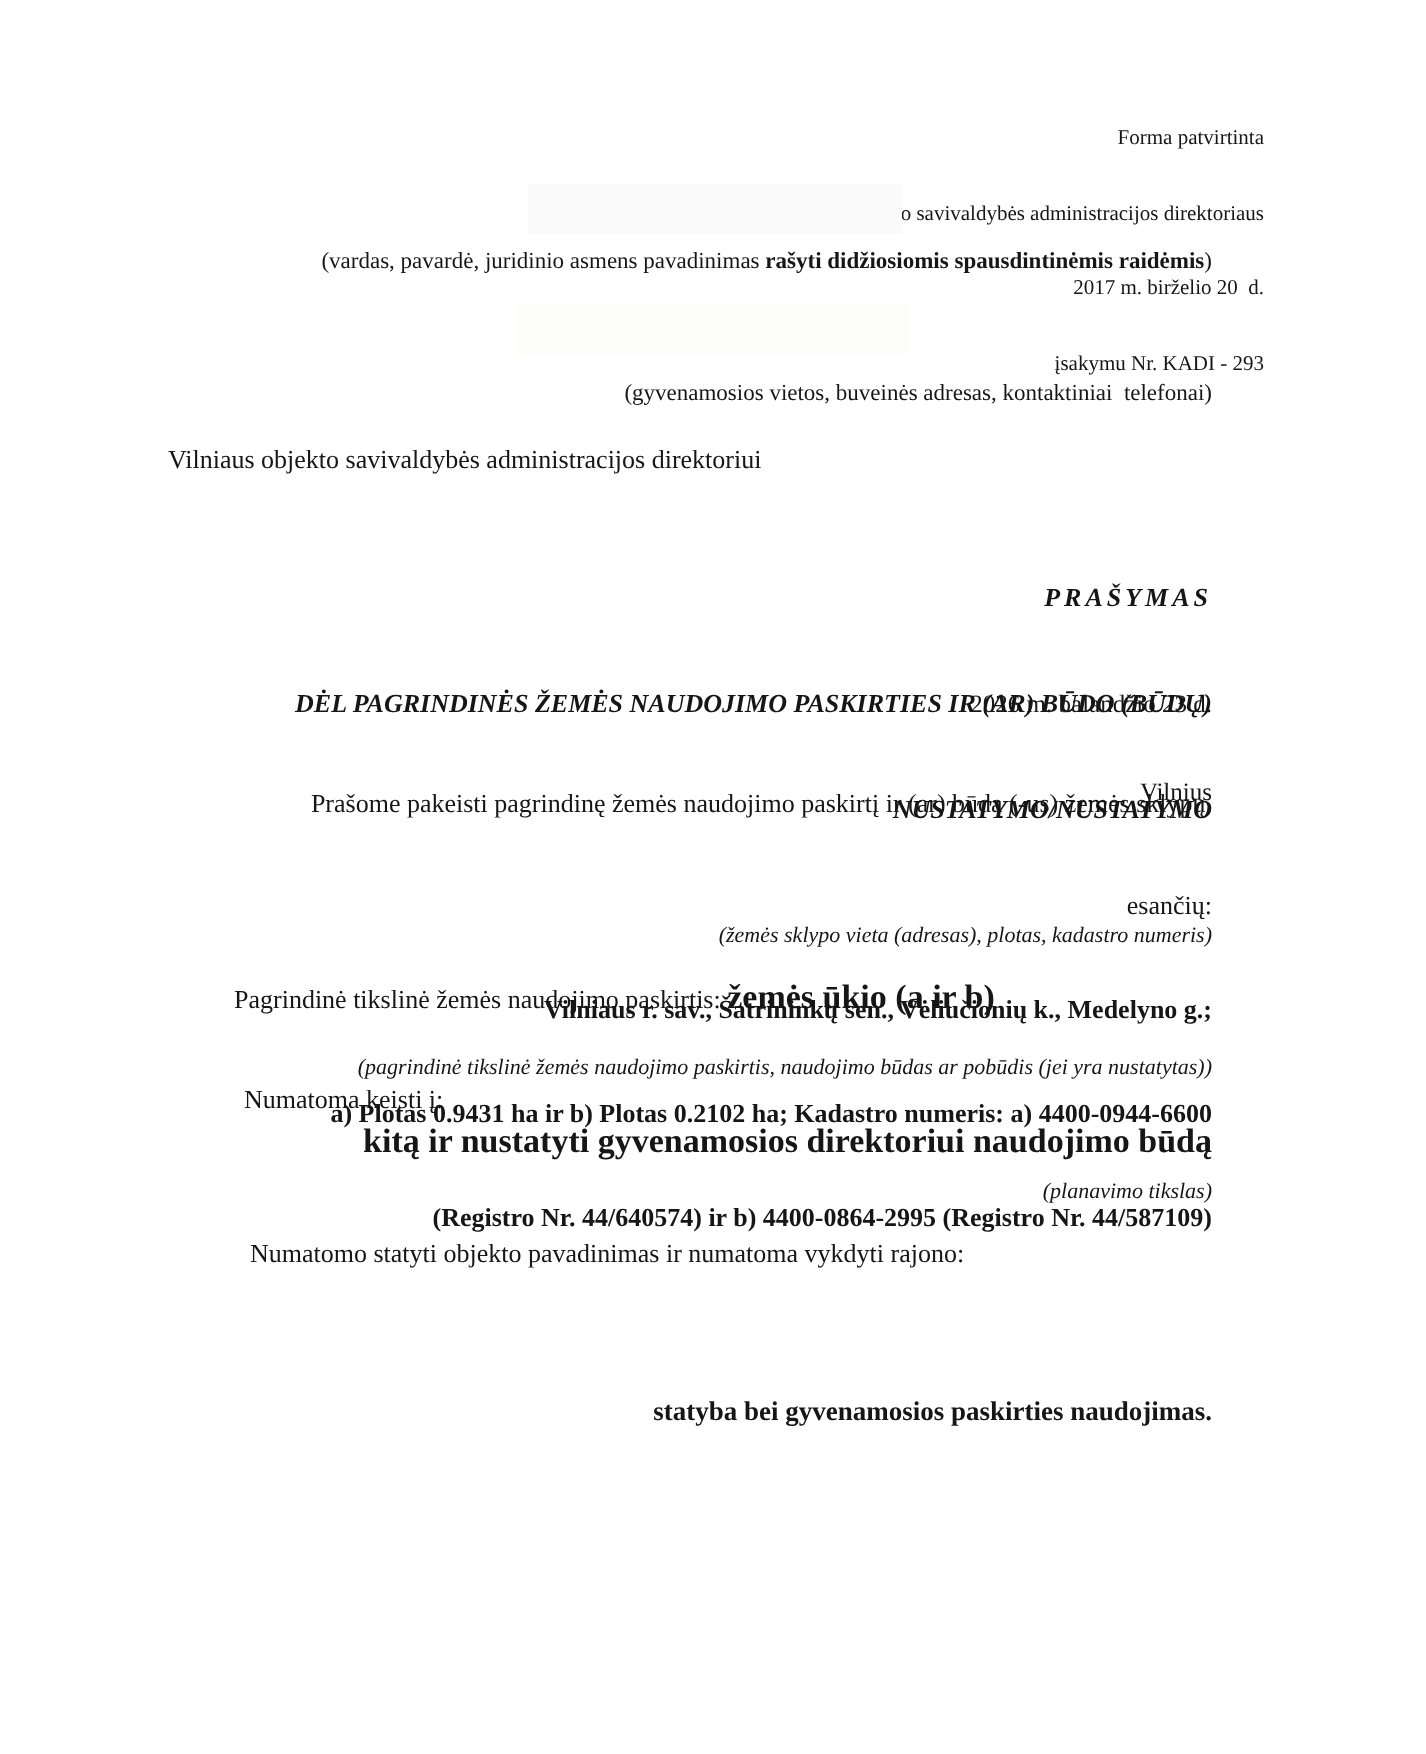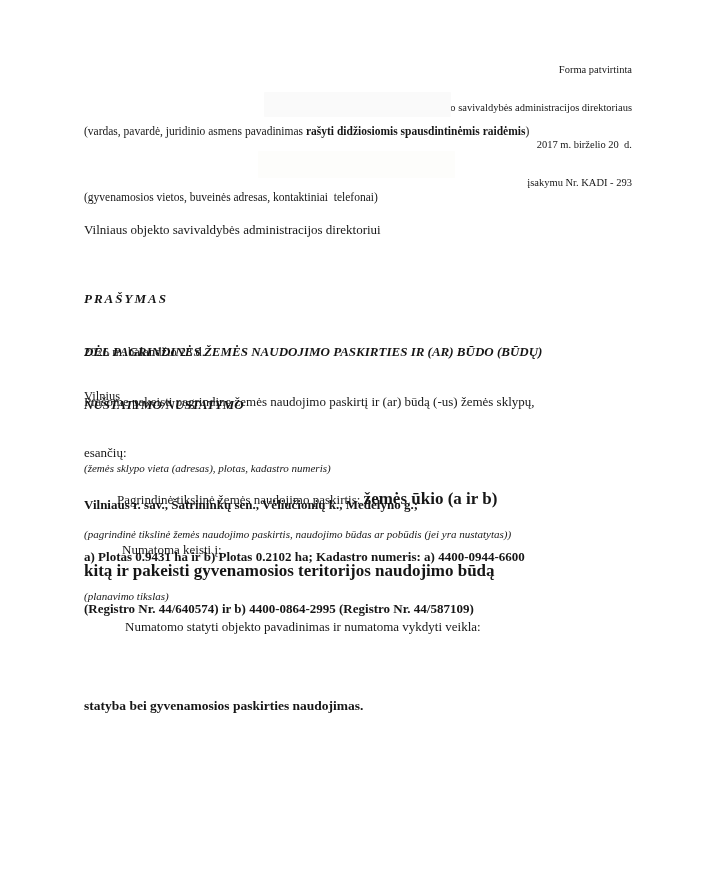--- a/index.html
+++ b/index.html
@@ -8,21 +8,21 @@
     width: 713px;
     height: 877px;
     background: #ffffff;
     font-family: "Liberation Serif", "DejaVu Serif", serif;
     color: #161616;
     overflow: hidden;
     white-space: pre-wrap;
   }
   .abs { position: absolute; }
   .col { left: 84px; width: 522px; }
-  .center { text-align: left; }
+  .center { text-align: right; }
   .bold { font-weight: bold; }
 
   .header-note {
     top: 39px; right: 81px;
     font-size: 10.5px; line-height: 12.5px;
     text-align: right;
   }
   .redaction {
     background: #fafafa;
     border-radius: 1px;
@@ -95,26 +95,26 @@
   
   <div class="abs body-line" style="left:117px; top:491px;"><span>Pagrindinė tikslinė žemės naudojimo paskirtis: </span><span class="bold value-big">žemės ūkio (a ir b)</span></div>
 
   
   <div class="abs col center caption-sm" style="top:528px;">(pagrindinė tikslinė žemės naudojimo paskirtis, naudojimo būdas ar pobūdis (jei yra nustatytas))</div>
 
   
   <div class="abs body-line" style="left:122px; top:542px;">Numatoma keisti į:</div>
 
   
-  <div class="abs col center bold value-big" style="top:561px;">kitą ir pakeisti gyvenamosios teritorijos naudojimo būdą</div>
+  <div class="abs col center bold value-big" style="top:561px;">kitą ir nustatyti gyvenamosios direktoriui naudojimo būdą</div>
 
   
   <div class="abs col center caption-sm" style="top:590px;">(planavimo tikslas)</div>
 
   
-  <div class="abs body-line" style="left:125px; top:619px;">Numatomo statyti objekto pavadinimas ir numatoma vykdyti veikla:</div>
+  <div class="abs body-line" style="left:125px; top:619px;">Numatomo statyti objekto pavadinimas ir numatoma vykdyti rajono:</div>
 
   
   <div class="abs col center vienbucio">
     <div>statyba bei gyvenamosios paskirties naudojimas.</div>
   </div>
 
 </div>
 
 </body></html>

